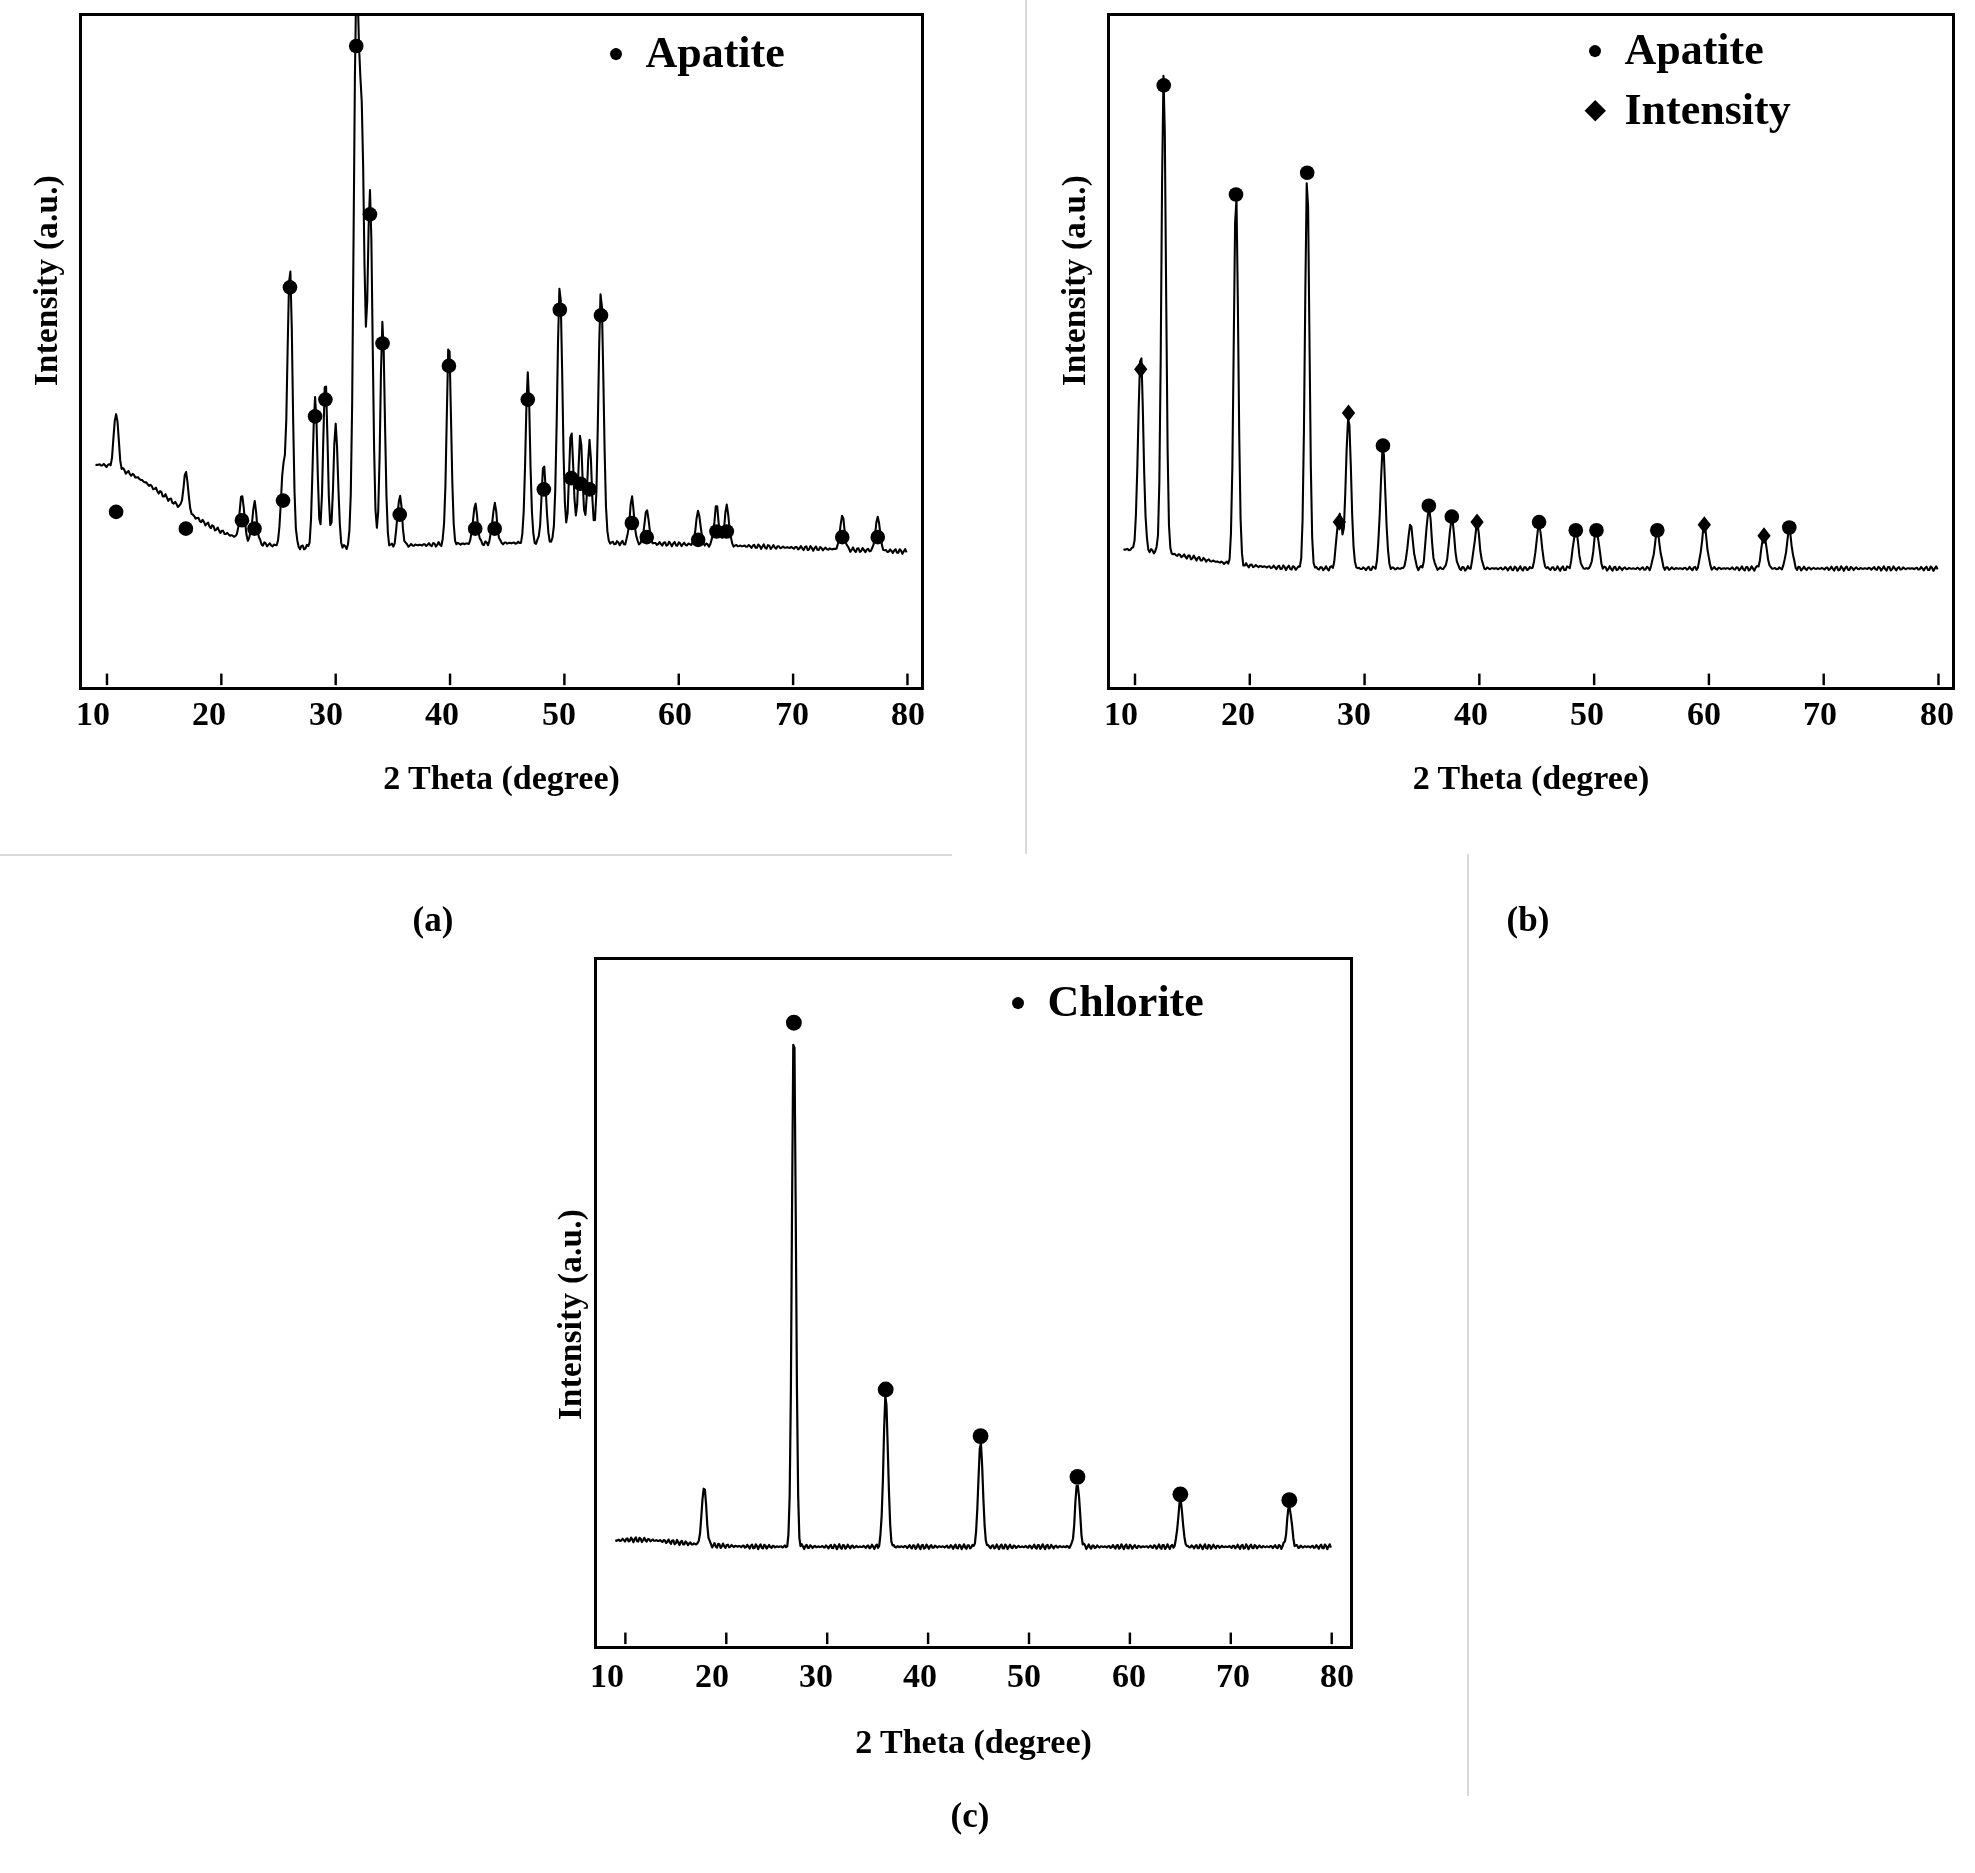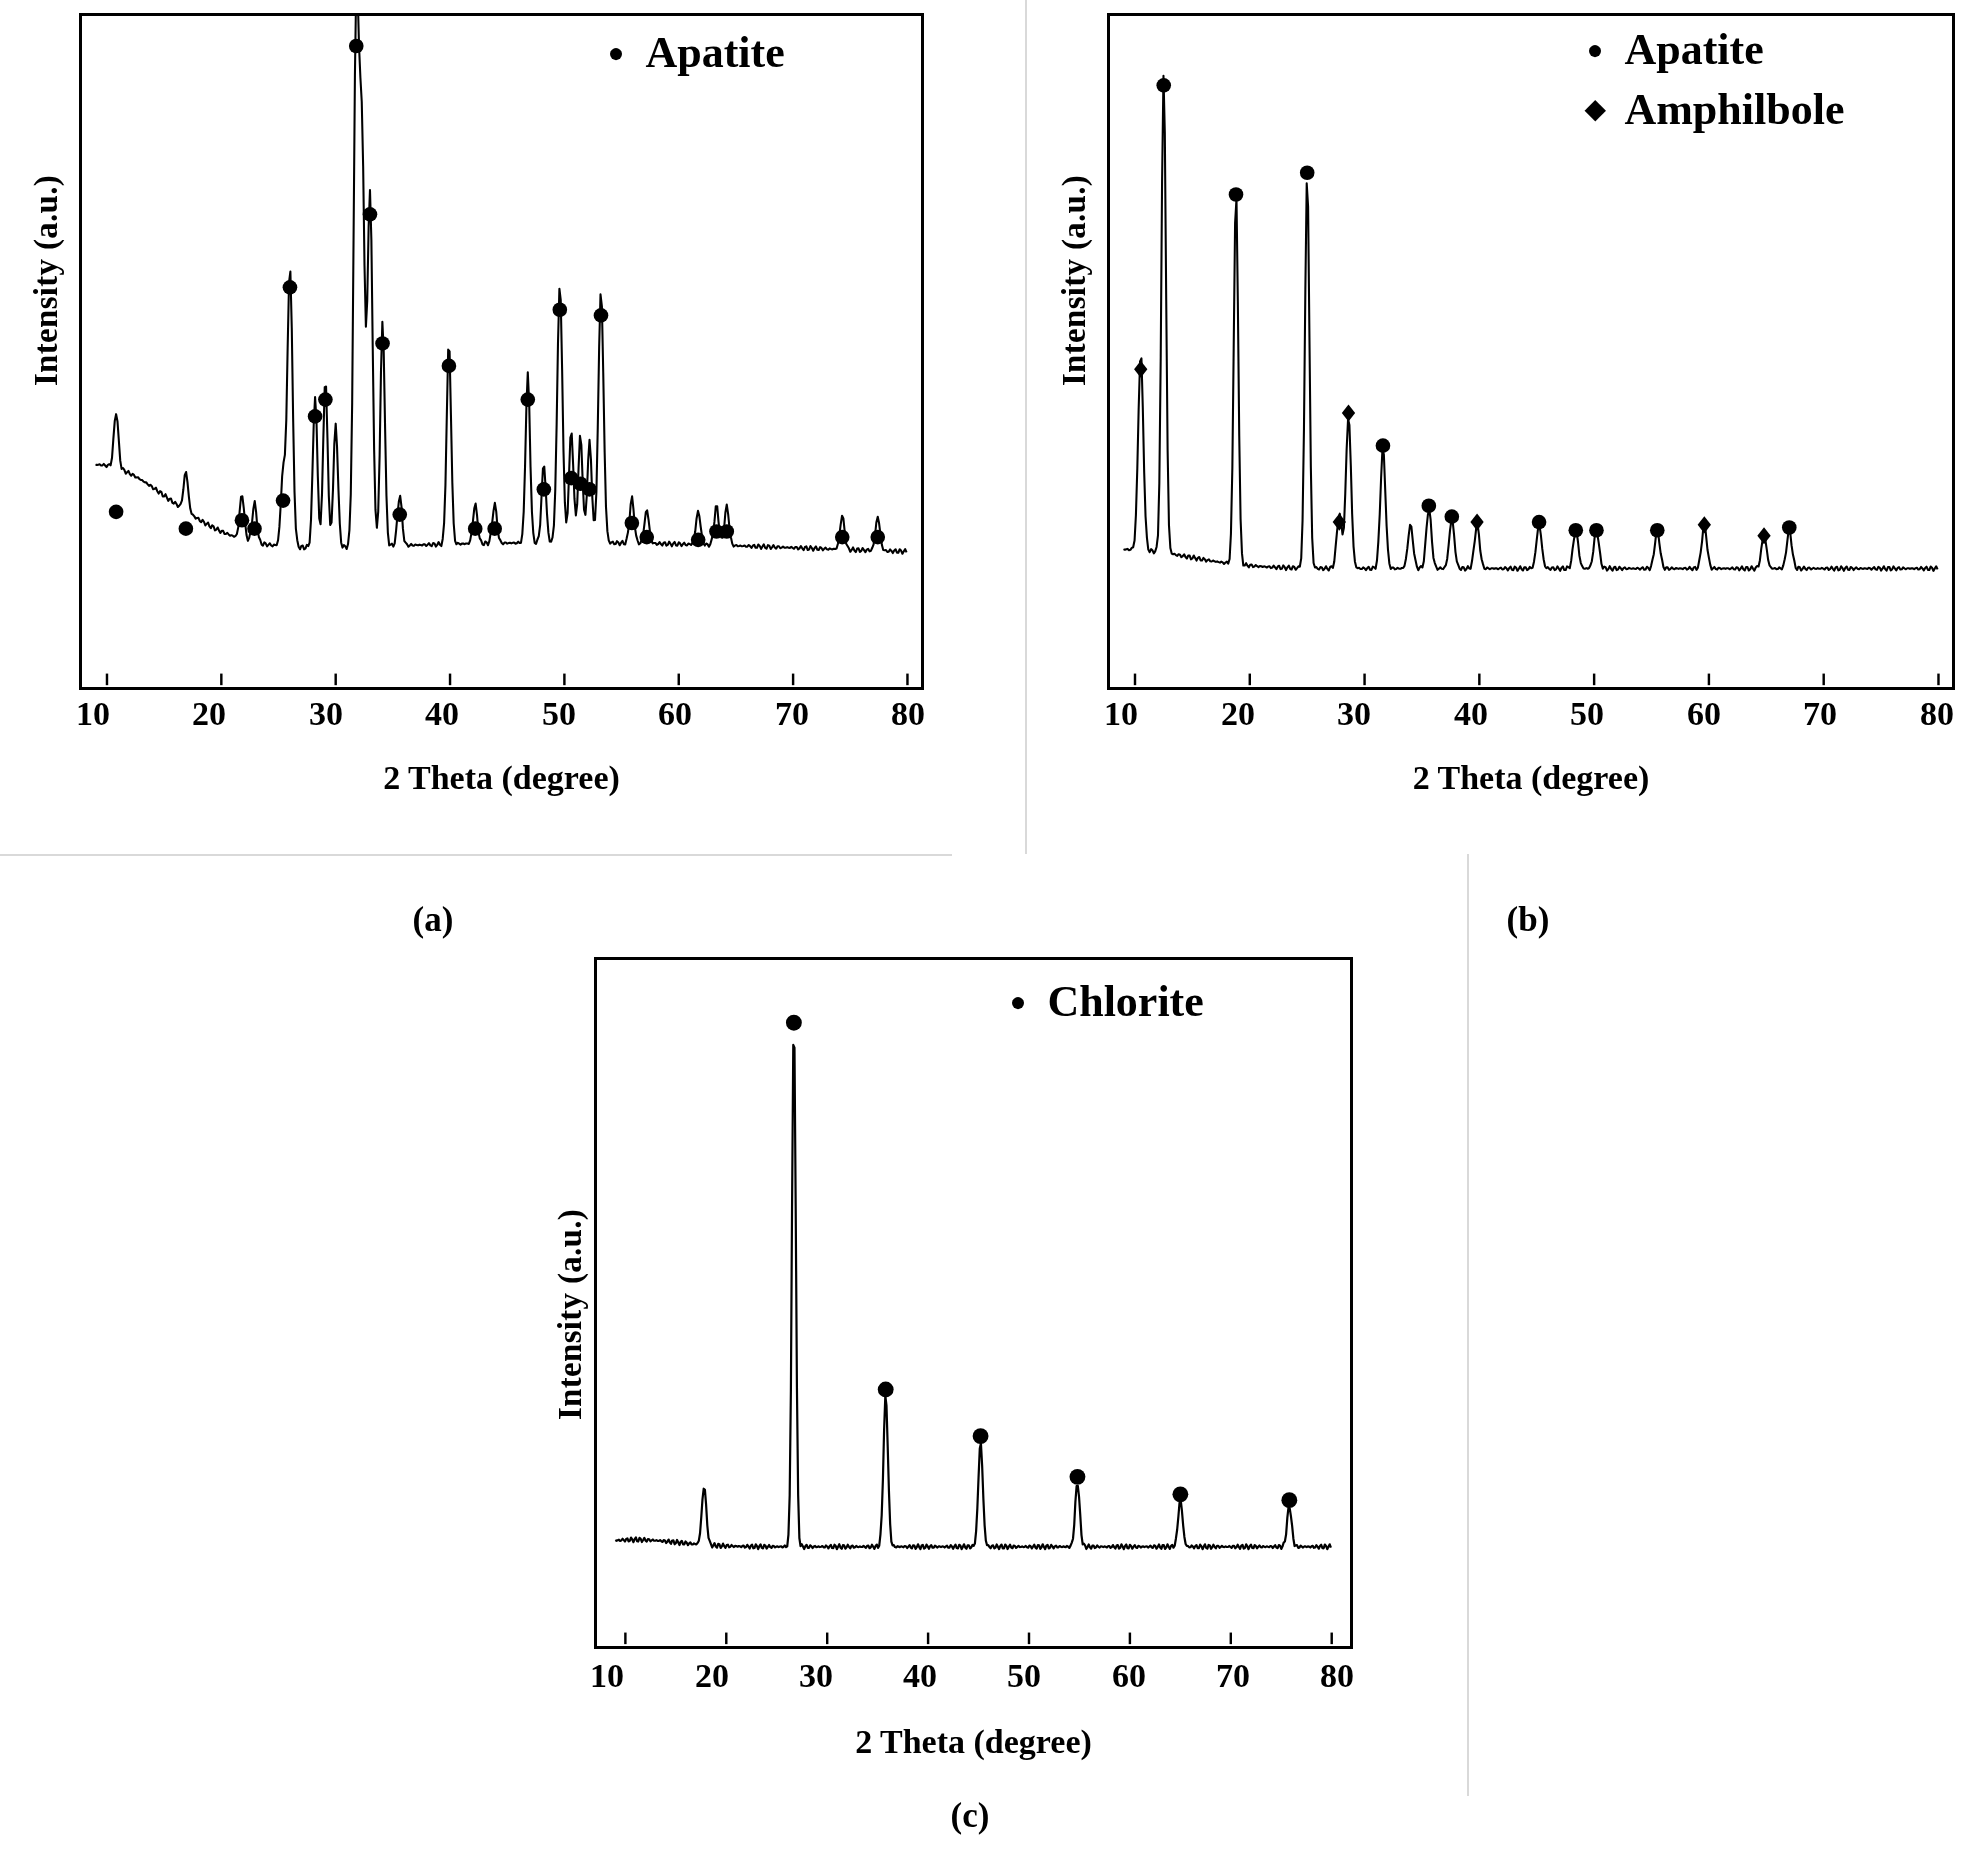--- a/index.html
+++ b/index.html
@@ -219,21 +219,21 @@
 
     <div class="xlabel" style="left:82px; top:759px; width:848px;">2 Theta (degree)</div>
 
     <div class="legend" style="left:558px; top:24.4px;">
       <div class="legend-row">
         <span class="legend-marker">●</span>
         <span class="legend-label">Apatite</span>
       </div>
       <div class="legend-row">
         <span class="legend-marker">◆</span>
-        <span class="legend-label">Amphilbole</span>
+        <span class="legend-label">Intensity</span>
       </div>
     </div>
 
     <div class="panel-caption" style="left:1436px; top:900px; width:98px; position:absolute; left:454px;">(b)</div>
 
     <div class="vdivider" style="left:0px; top:0px; height:854px;"></div>
   </div>
 
   <div class="panel" style="left:506px; top:942px; width:952px; height:909px;">
 

